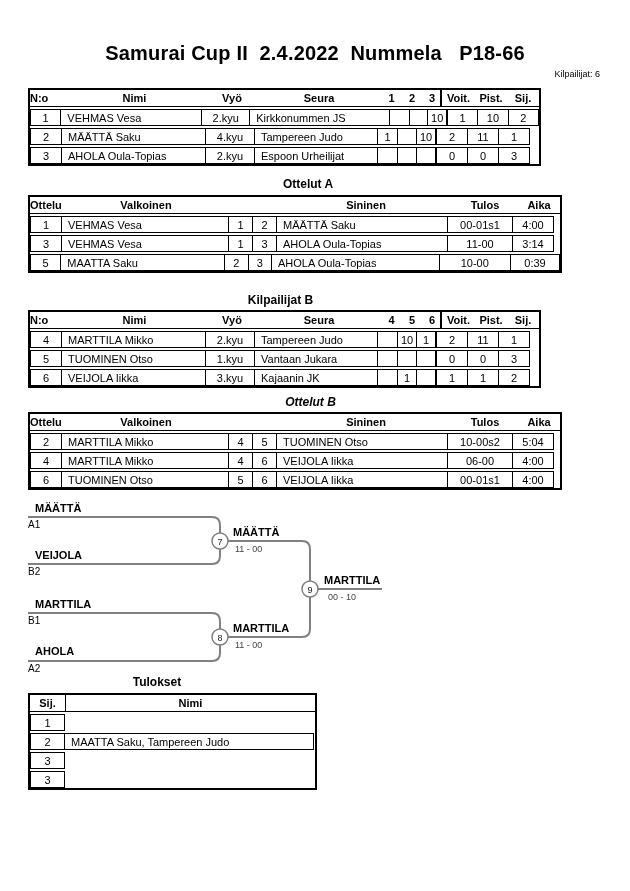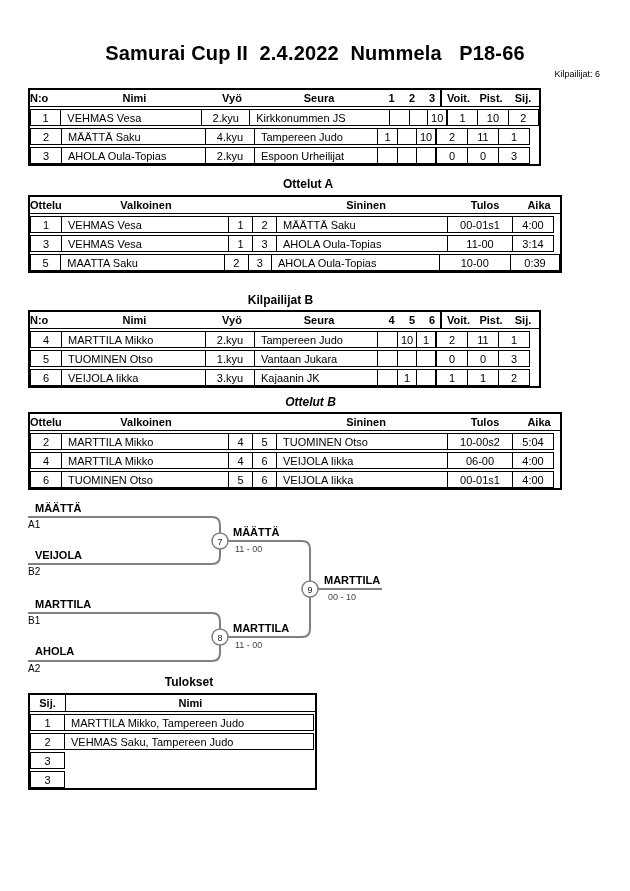--- a/index.html
+++ b/index.html
@@ -264,33 +264,32 @@
     <div class="b-name" style="left:7px;top:147px;">AHOLA</div>
     <div class="b-seed" style="left:0px;top:165px;">A2</div>
     <div class="b-name" style="left:205px;top:28px;">MÄÄTTÄ</div>
     <div class="b-score" style="left:207px;top:46px;">11 - 00</div>
     <div class="b-name" style="left:205px;top:124px;">MARTTILA</div>
     <div class="b-score" style="left:207px;top:142px;">11 - 00</div>
     <div class="b-name" style="left:296px;top:76px;">MARTTILA</div>
     <div class="b-score" style="left:300px;top:94px;">00 - 10</div>
   </div>
 
-  <div class="section-title" style="top:675px;left:44px;width:290px;">Tulokset</div>
+  <div class="section-title" style="top:675px;left:12px;width:290px;">Tulokset</div>
   <div class="tbl" style="top:693px;left:28px;width:289px;">
     <div class="thead">
       <div class="hcell" style="width:35px">Sij.</div>
       <div class="hcell" style="width:250px;border-left:1px solid #000;">Nimi</div>
     </div>
     <div class="trow">
       <div class="cell" style="width:35px">1</div>
-      <div class="cell left" style="width:250px">MARTTILA Mikko, Tampereen Judo</div>
     </div>
     <div class="trow">
       <div class="cell" style="width:35px">2</div>
-      <div class="cell left" style="width:250px">VEHMAS Saku, Tampereen Judo</div>
+      <div class="cell left" style="width:250px">MAATTA Saku, Tampereen Judo</div>
     </div>
     <div class="trow">
       <div class="cell" style="width:35px">3</div>
     </div>
     <div class="trow">
       <div class="cell" style="width:35px">3</div>
     </div>
   </div>
 
 </div>

